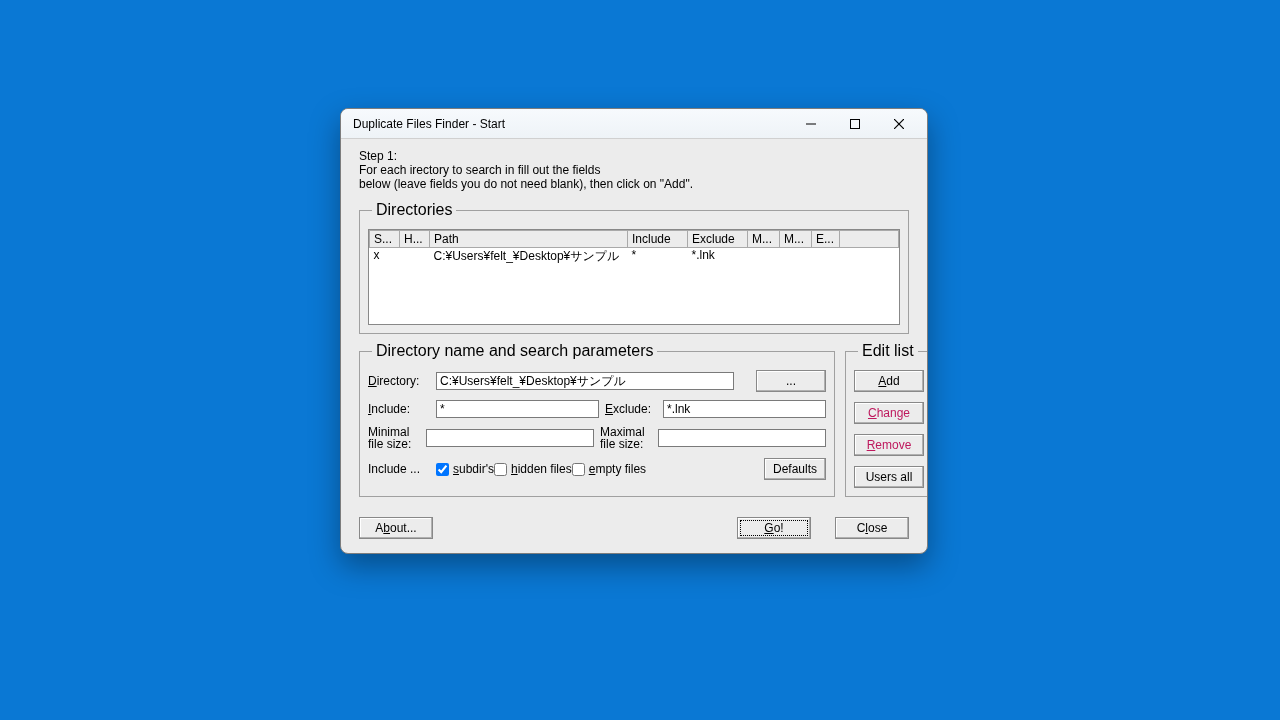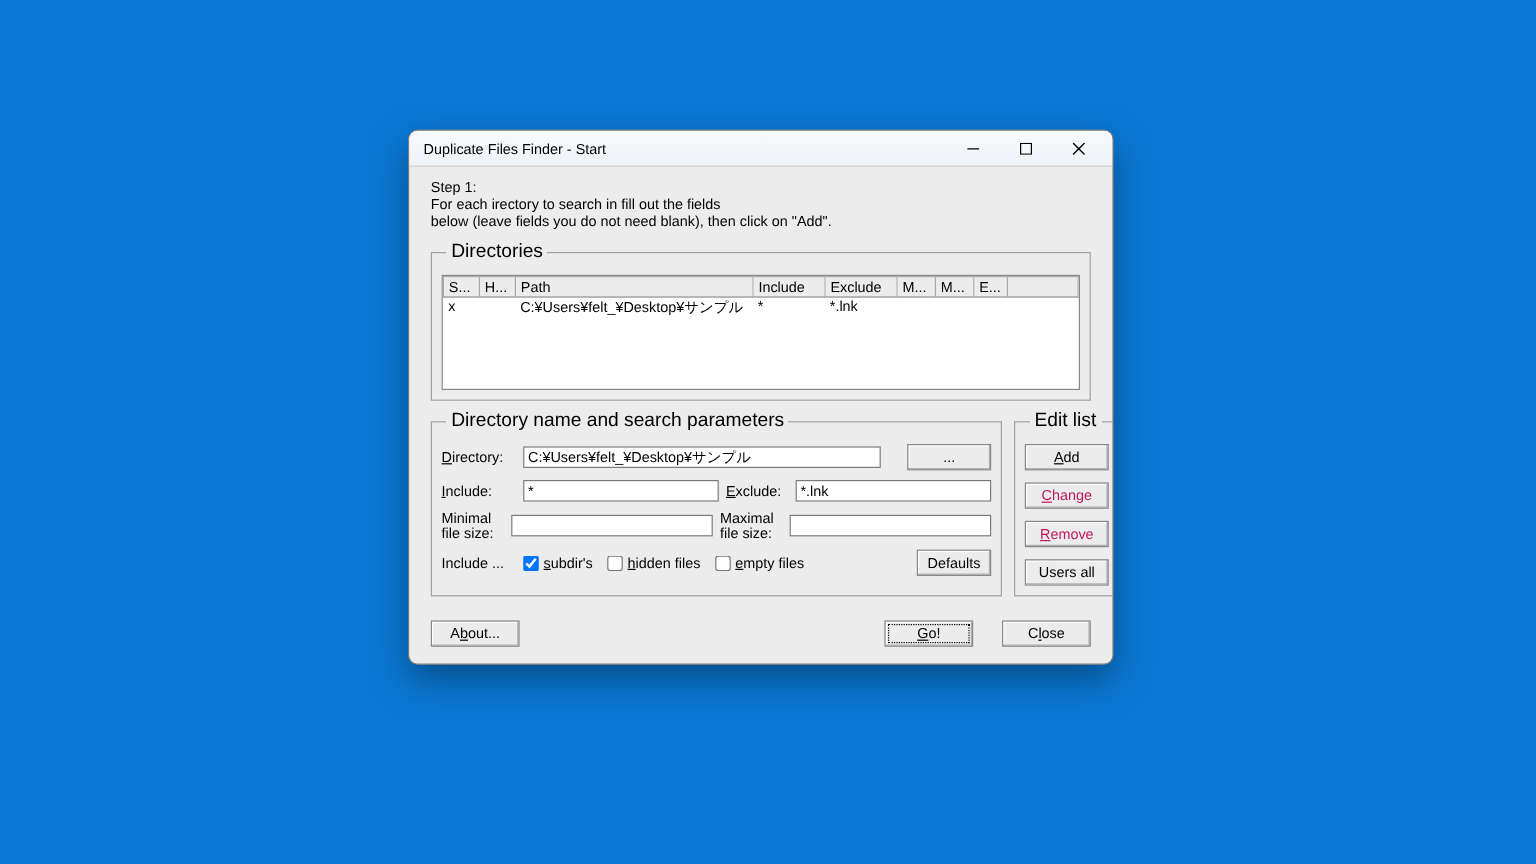--- a/index.html
+++ b/index.html
@@ -142,21 +142,20 @@
     padding: 0 8px;
     cursor: default;
   }
   .btn.disabled { color: #be185d; }
   .btn.browse { width: 70px; }
   .btn.side { width: 70px; margin-bottom: 10px; display: block; }
   .btn.focused { outline: 1px dotted #000; outline-offset: -4px; }
   .checks {
     display: flex;
     align-items: flex-start;
-    gap: 12px;
   }
   .chk { display: flex; align-items: center; gap: 4px; }
   .chk input { margin:0; width:13px; height:13px; }
   .u { text-decoration: underline; }
   .footer {
     display: flex;
     align-items: center;
     margin-top: 12px;
     gap: 24px;
   }

